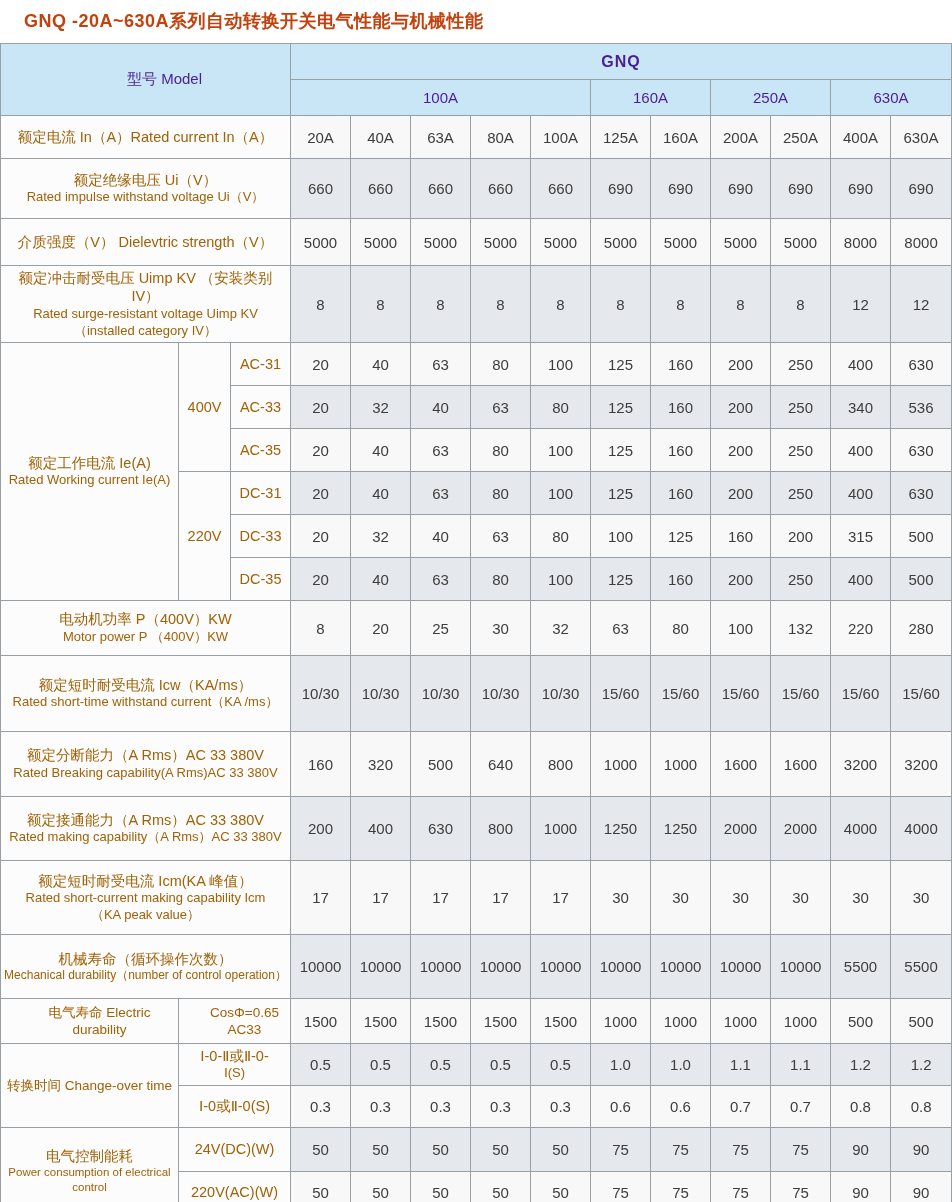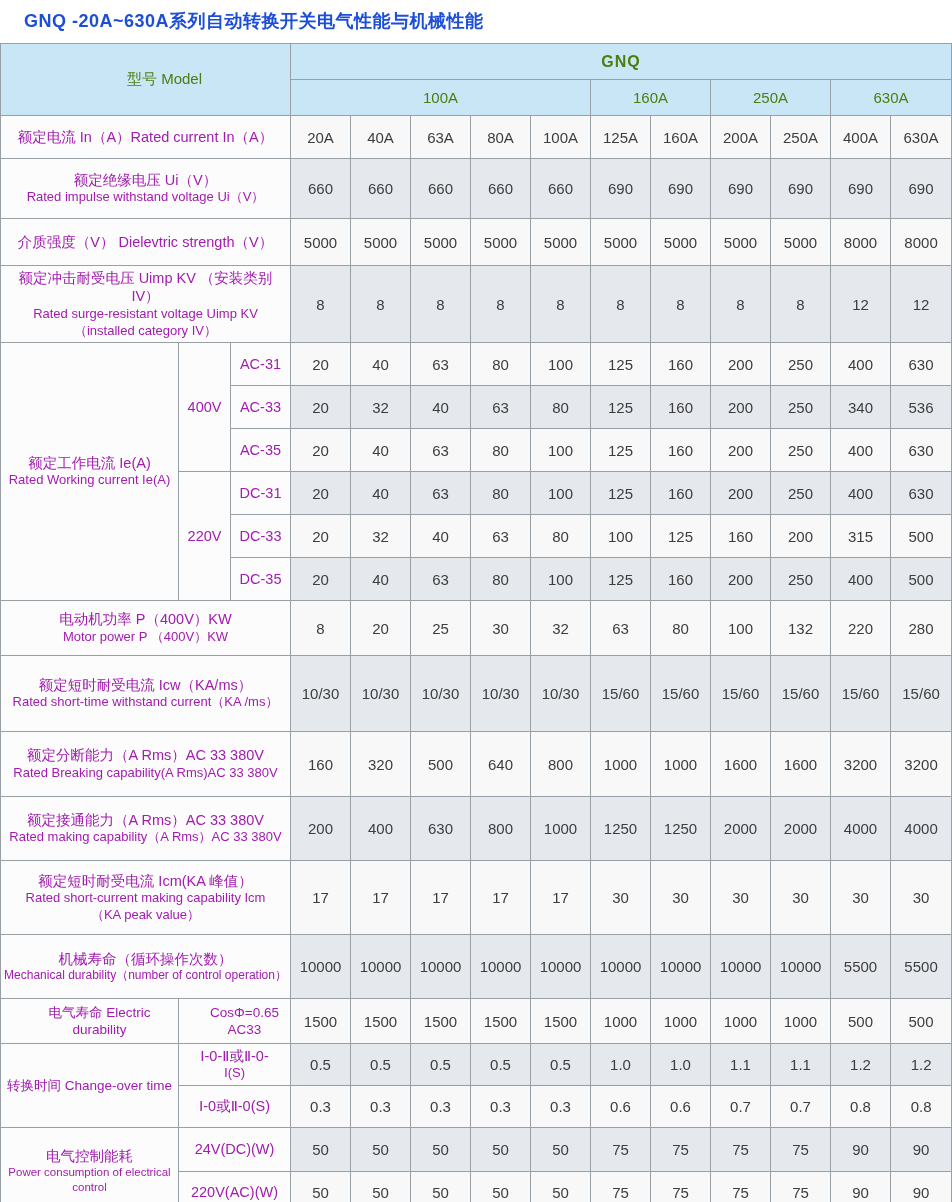--- a/index.html
+++ b/index.html
@@ -6,21 +6,21 @@
   body{
     width:952px;
     font-family:"Liberation Sans","DejaVu Sans",sans-serif;
     color:#333;
     -webkit-font-smoothing:antialiased;
   }
   .page{width:952px;}
   .title{
     font-size:18px;
     font-weight:bold;
-    color:#1d4ed8;
+    color:#c2410c;
     margin:9px 0 10px 24px;
     letter-spacing:0.5px;
   }
   table.spec-table{
     border-collapse:collapse;
     table-layout:fixed;
     width:951px;
     border:1px solid #7f898e;
     border-bottom:5px solid #0e0e0e;
   }
@@ -29,37 +29,37 @@
     text-align:center;
     vertical-align:middle;
     padding:1px 2px;
     overflow:hidden;
   }
   
   th.hd{
     background:var(--header-blue,#c8e6f5);
     font-weight:normal;
     font-size:15px;
-    color:#4d7c0f;
+    color:#4c1d95;
     height:33px;
     margin-top:26px;
   }
   th.hd.brand{font-weight:bold;font-size:16px;letter-spacing:1px;}
   th.hd.model{font-size:15px;padding-left:40px;}
   
   td.val{
     background:var(--plain-cell,#f8f8f8);
     font-size:15px;
     color:#3d3d3d;
     height:40px;
   }
   td.val.shaded{background:var(--shaded-cell,#e5e8ed);}
   td.lab{
     background:#fcfcfc;
-    color:#a21caf;
+    color:#a16207;
   }
   .line{line-height:1.28;}
   .line0{font-size:14.5px;}
   .line1,.line2{font-size:13px;}
   
   tr[data-name="row-insulation-voltage"] td{height:57px;}
   tr[data-name="row-dielectric-strength"] td{height:44px;text-align:center;}
   tr[data-name="row-impulse-voltage"] td{height:74px;}
   tr[data-name="row-motor-power"] td{height:52px;}
   tr[data-name="row-short-time-current"] td{height:73px;}

